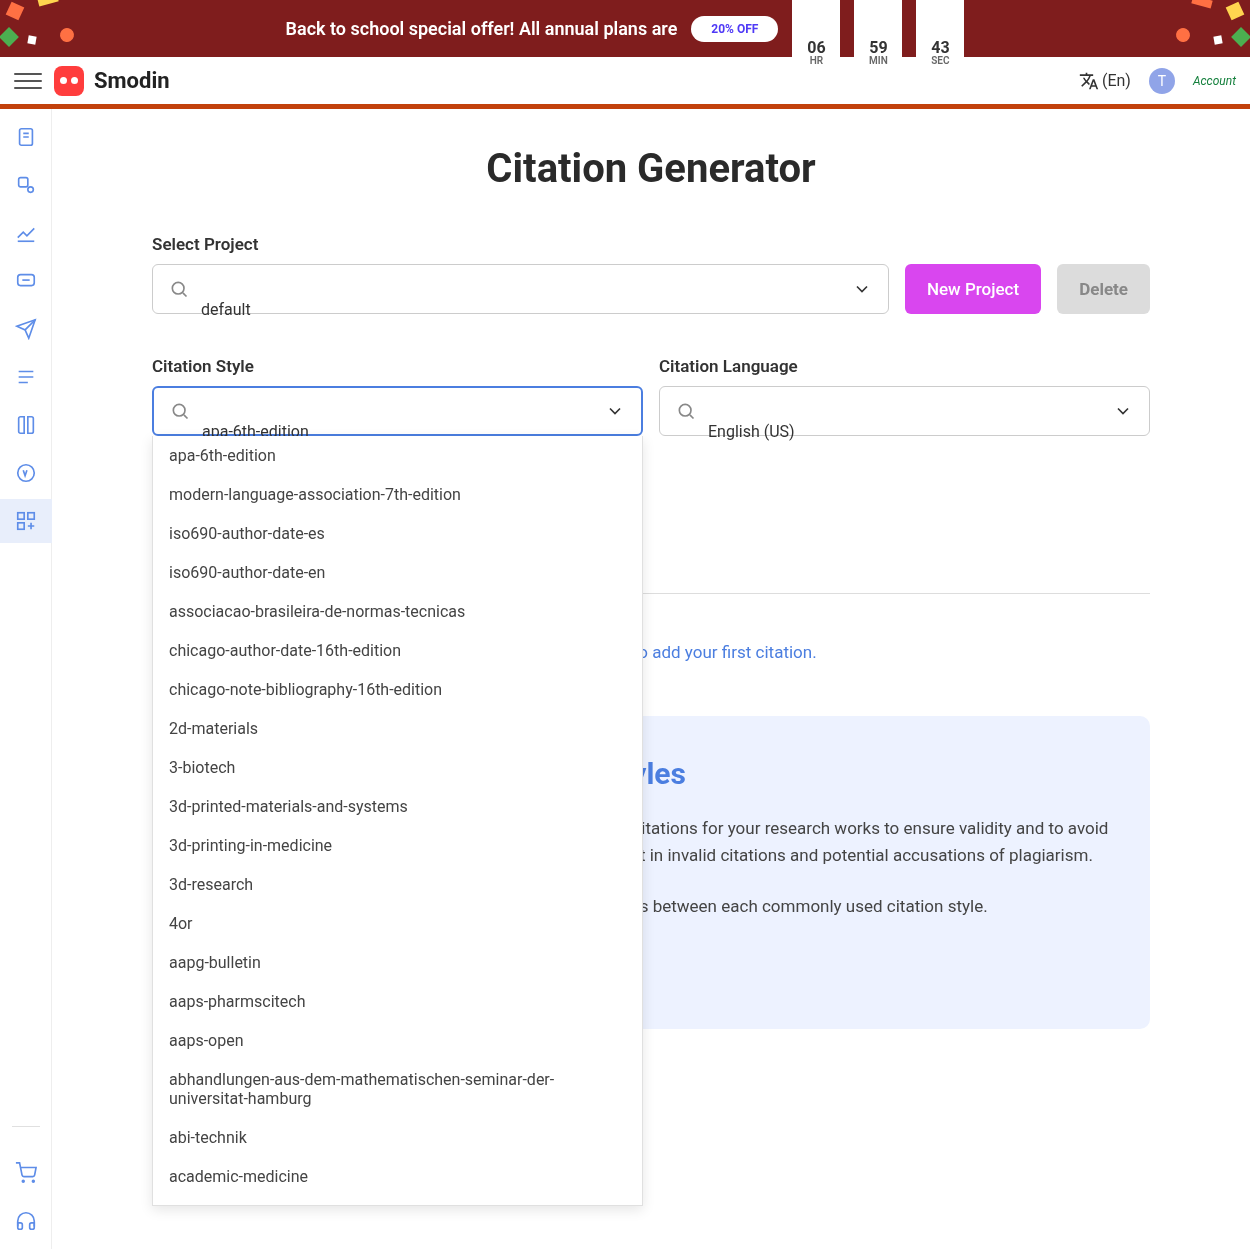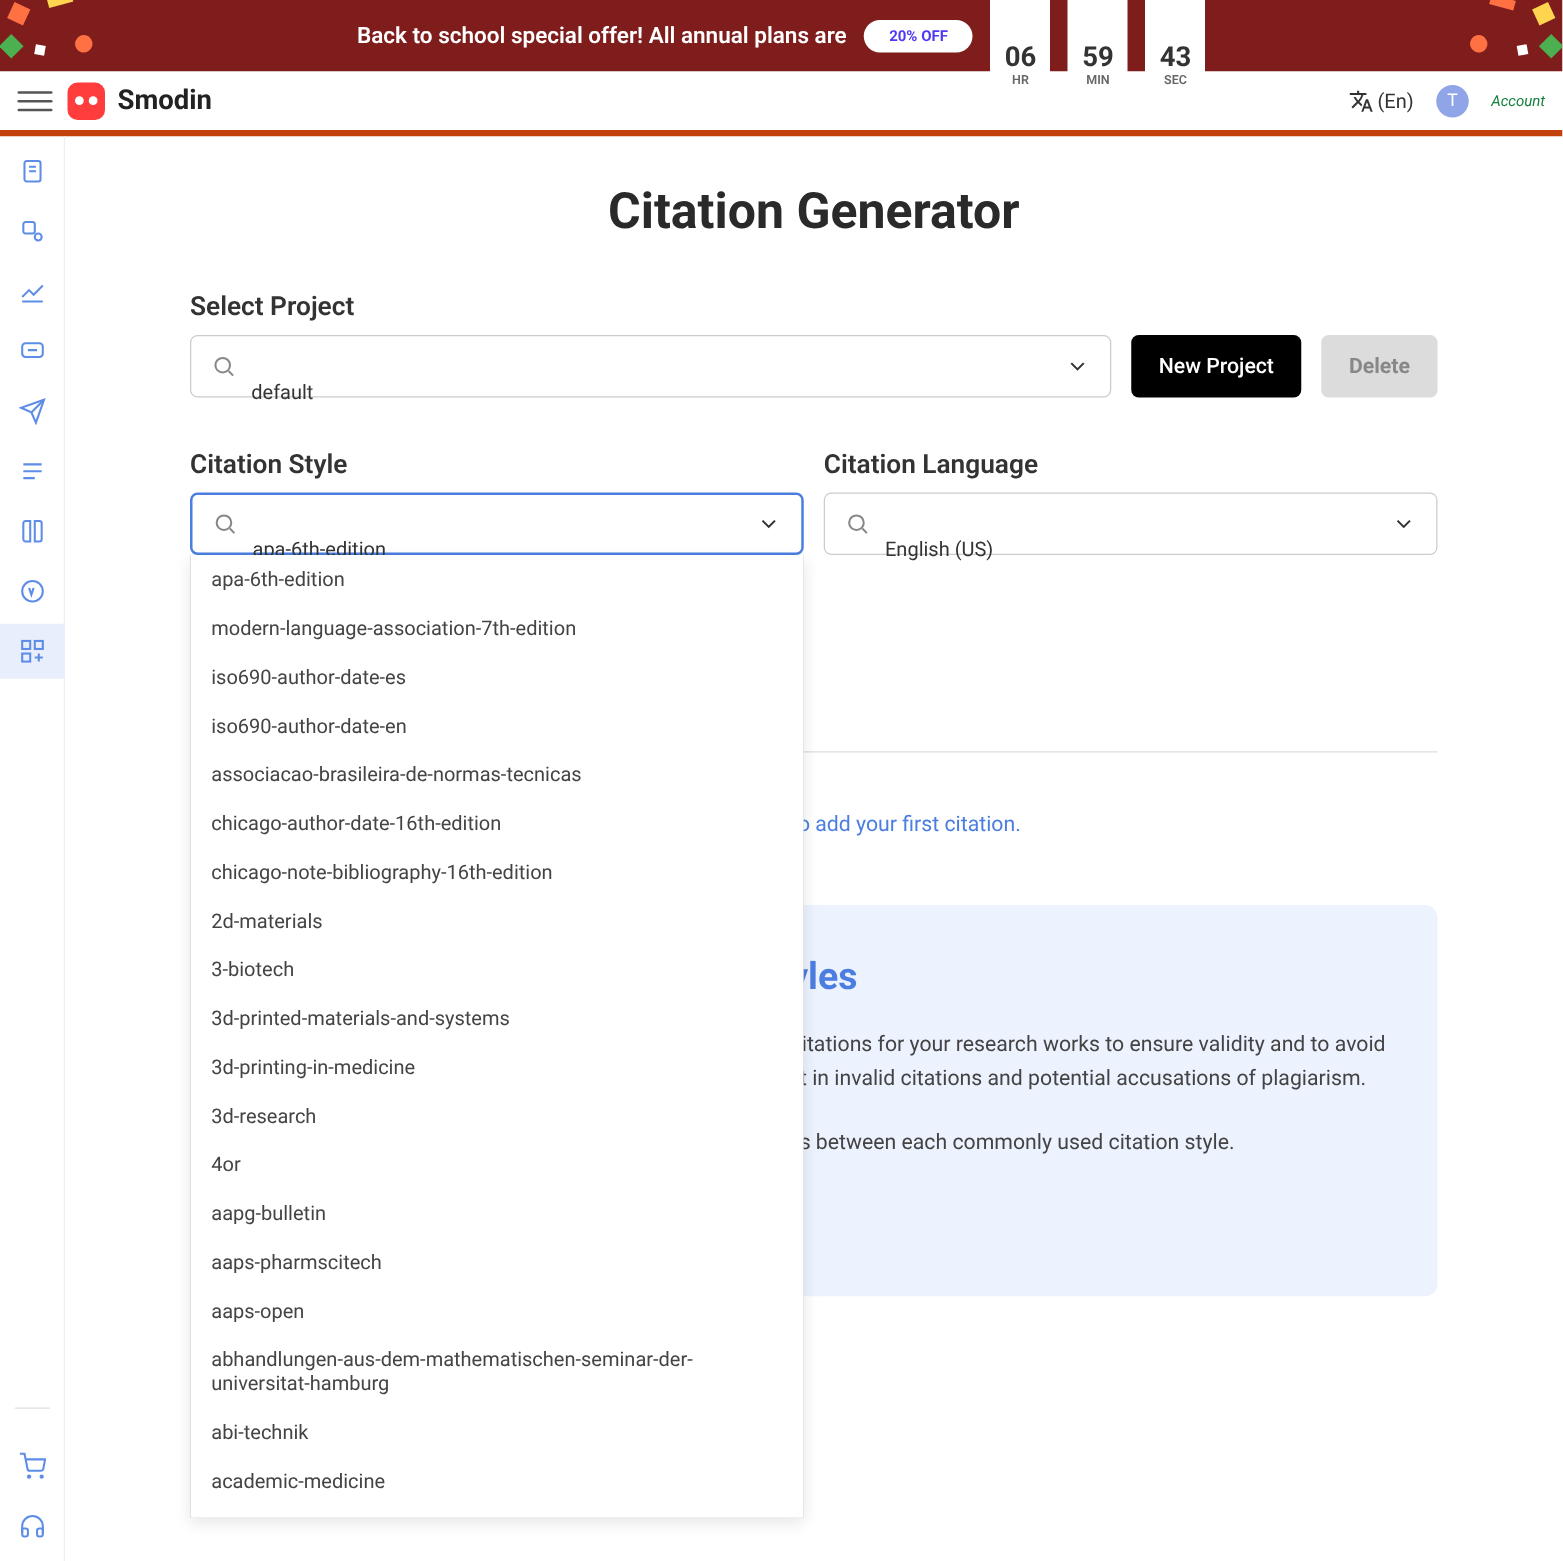--- a/index.html
+++ b/index.html
@@ -50,21 +50,21 @@
       font-size: 12px;
     }
     .timer-box {
       background: #fff;
       color: #333;
       border-radius: 8px;
       padding: 4px 10px;
       text-align: center;
       min-width: 48px;
     }
-    .timer-num { font-size: 22px; font-weight: 700; line-height: 1.1; margin-top: 48px; }
+    .timer-num { font-size: 16px; font-weight: 700; line-height: 1.1; margin-top: 48px; }
     .timer-label { font-size: 10px; color: #666; line-height: 1; }
     
     .header {
       height: 52px;
       display: flex;
       align-items: center;
       padding: 0 14px;
       border-bottom: 5px solid #c2410c;
     }
     .hamburger {
@@ -187,21 +187,21 @@
       overflow-y: auto;
     }
     .page-title {
       font-size: 40px;
       font-weight: 700;
       text-align: center;
       color: #2a2a2a;
       margin-bottom: 42px;
     }
     .label {
-      font-size: 21px;
+      font-size: 17px;
       font-weight: 600;
       color: #333;
       margin-bottom: 10px;
     }
     .project-row {
       display: flex;
       gap: 16px;
       align-items: flex-end;
       margin-bottom: 42px;
     }
@@ -237,21 +237,21 @@
     .btn {
       height: 50px;
       padding: 0 22px;
       border-radius: 6px;
       border: none;
       font-size: 17px;
       font-weight: 500;
       cursor: pointer;
     }
     .btn-primary {
-      background: #000000;
+      background: #d946ef;
       color: #fff;
     }
     .btn-delete {
       background: #dcdcdc;
       color: #888;
       font-weight: bold;
     }
     .style-row {
       display: flex;
       gap: 16px;

